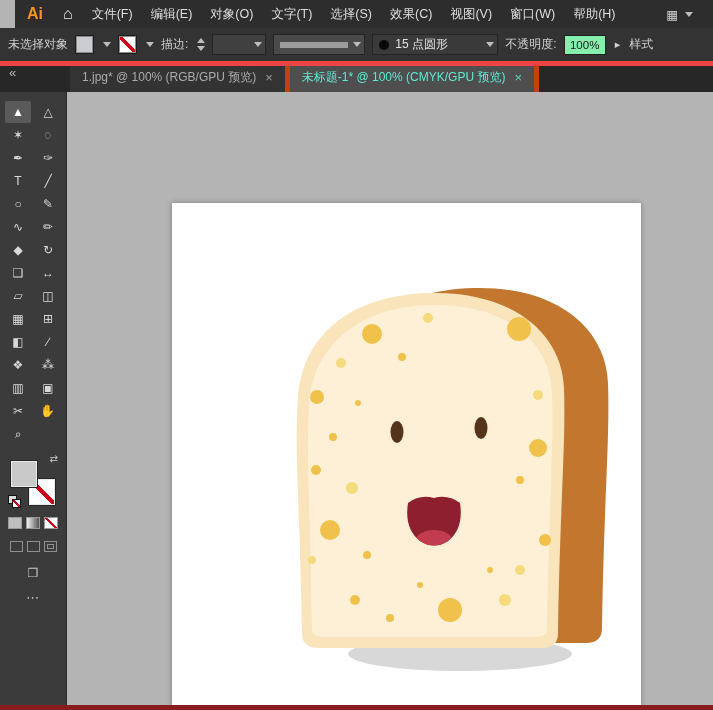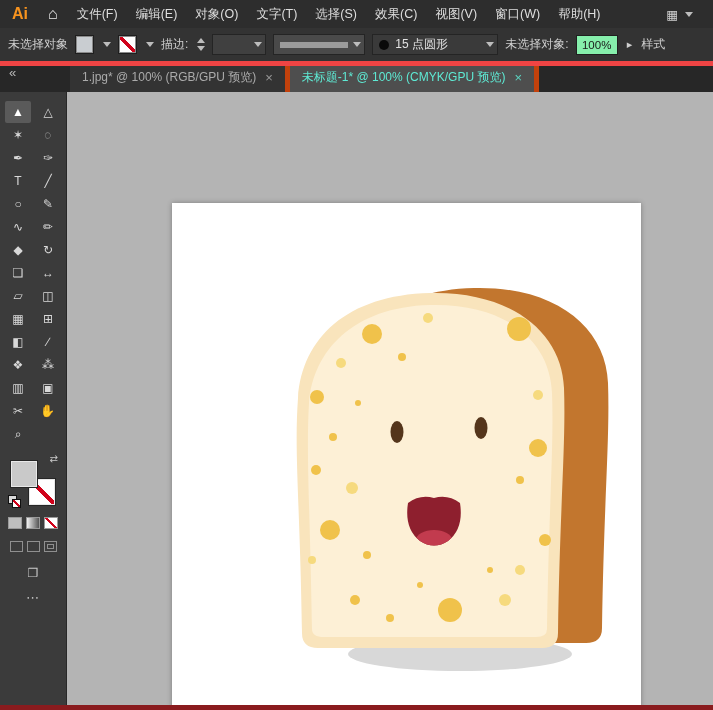--- a/index.html
+++ b/index.html
@@ -1,20 +1,20 @@
 <!DOCTYPE html>
 <html><head>
 <meta charset="utf-8">
 <style>
   html,body{margin:0;padding:0;}
   body{width:713px;height:710px;position:relative;overflow:hidden;
        background:#B4B4B4;font-family:"Liberation Sans","DejaVu Sans",sans-serif;
        -webkit-font-smoothing:antialiased;}
   
-  .menubar{position:absolute;top:0;left:0;right:0;height:28px;background:#2D2D2D;
+  .menubar{position:absolute;top:0;left:15px;right:0;height:28px;background:#2D2D2D;
            display:flex;align-items:center;color:#DEDEDE;font-size:12.5px;z-index:10;justify-content:center;}
   .logo{color:#F7931E;font-weight:bold;font-size:16px;padding:0 10px 0 12px;}
   .home-icon{font-size:16px;padding:0 10px;color:#E8E8E8;}
   .menu-item{padding:0 9px;line-height:28px;cursor:default;}
   .workspace{margin-left:auto;display:flex;align-items:center;gap:5px;padding-right:20px;color:#CFCFCF;}
   
   .controlbar{position:absolute;top:28px;left:0;right:0;height:33px;background:#333333;
               border-bottom:5px solid #ef4444;display:flex;align-items:center;gap:7px;
               padding-left:8px;font-size:12px;color:#CFCFCF;overflow:hidden;z-index:9;}
   .swatch{width:17px;height:17px;border:1px solid #1e1e1e;box-shadow:inset 0 0 0 1px #8a8a8a;}
@@ -117,21 +117,21 @@
   </span>
   <span class="dd dd-profile">
     <span class="profile-bar"></span>
     <span class="caret"></span>
   </span>
   <span class="dd dd-brush">
     <span class="brush-dot"></span>
     <span class="brush-name">15 点圆形</span>
     <span class="caret"></span>
   </span>
-  <span>未选择对象:</span>
+  <span>不透明度:</span>
   <span class="opacity-field">100%</span>
   <span class="flyout">▸</span>
   <span>样式</span>
 </div>
 
 <div class="tabbar">
   <span class="dock-collapse">«</span>
   <div class="tab">
     <span>1.jpg* @ 100% (RGB/GPU 预览)</span>
     <span class="tab-close">×</span>

